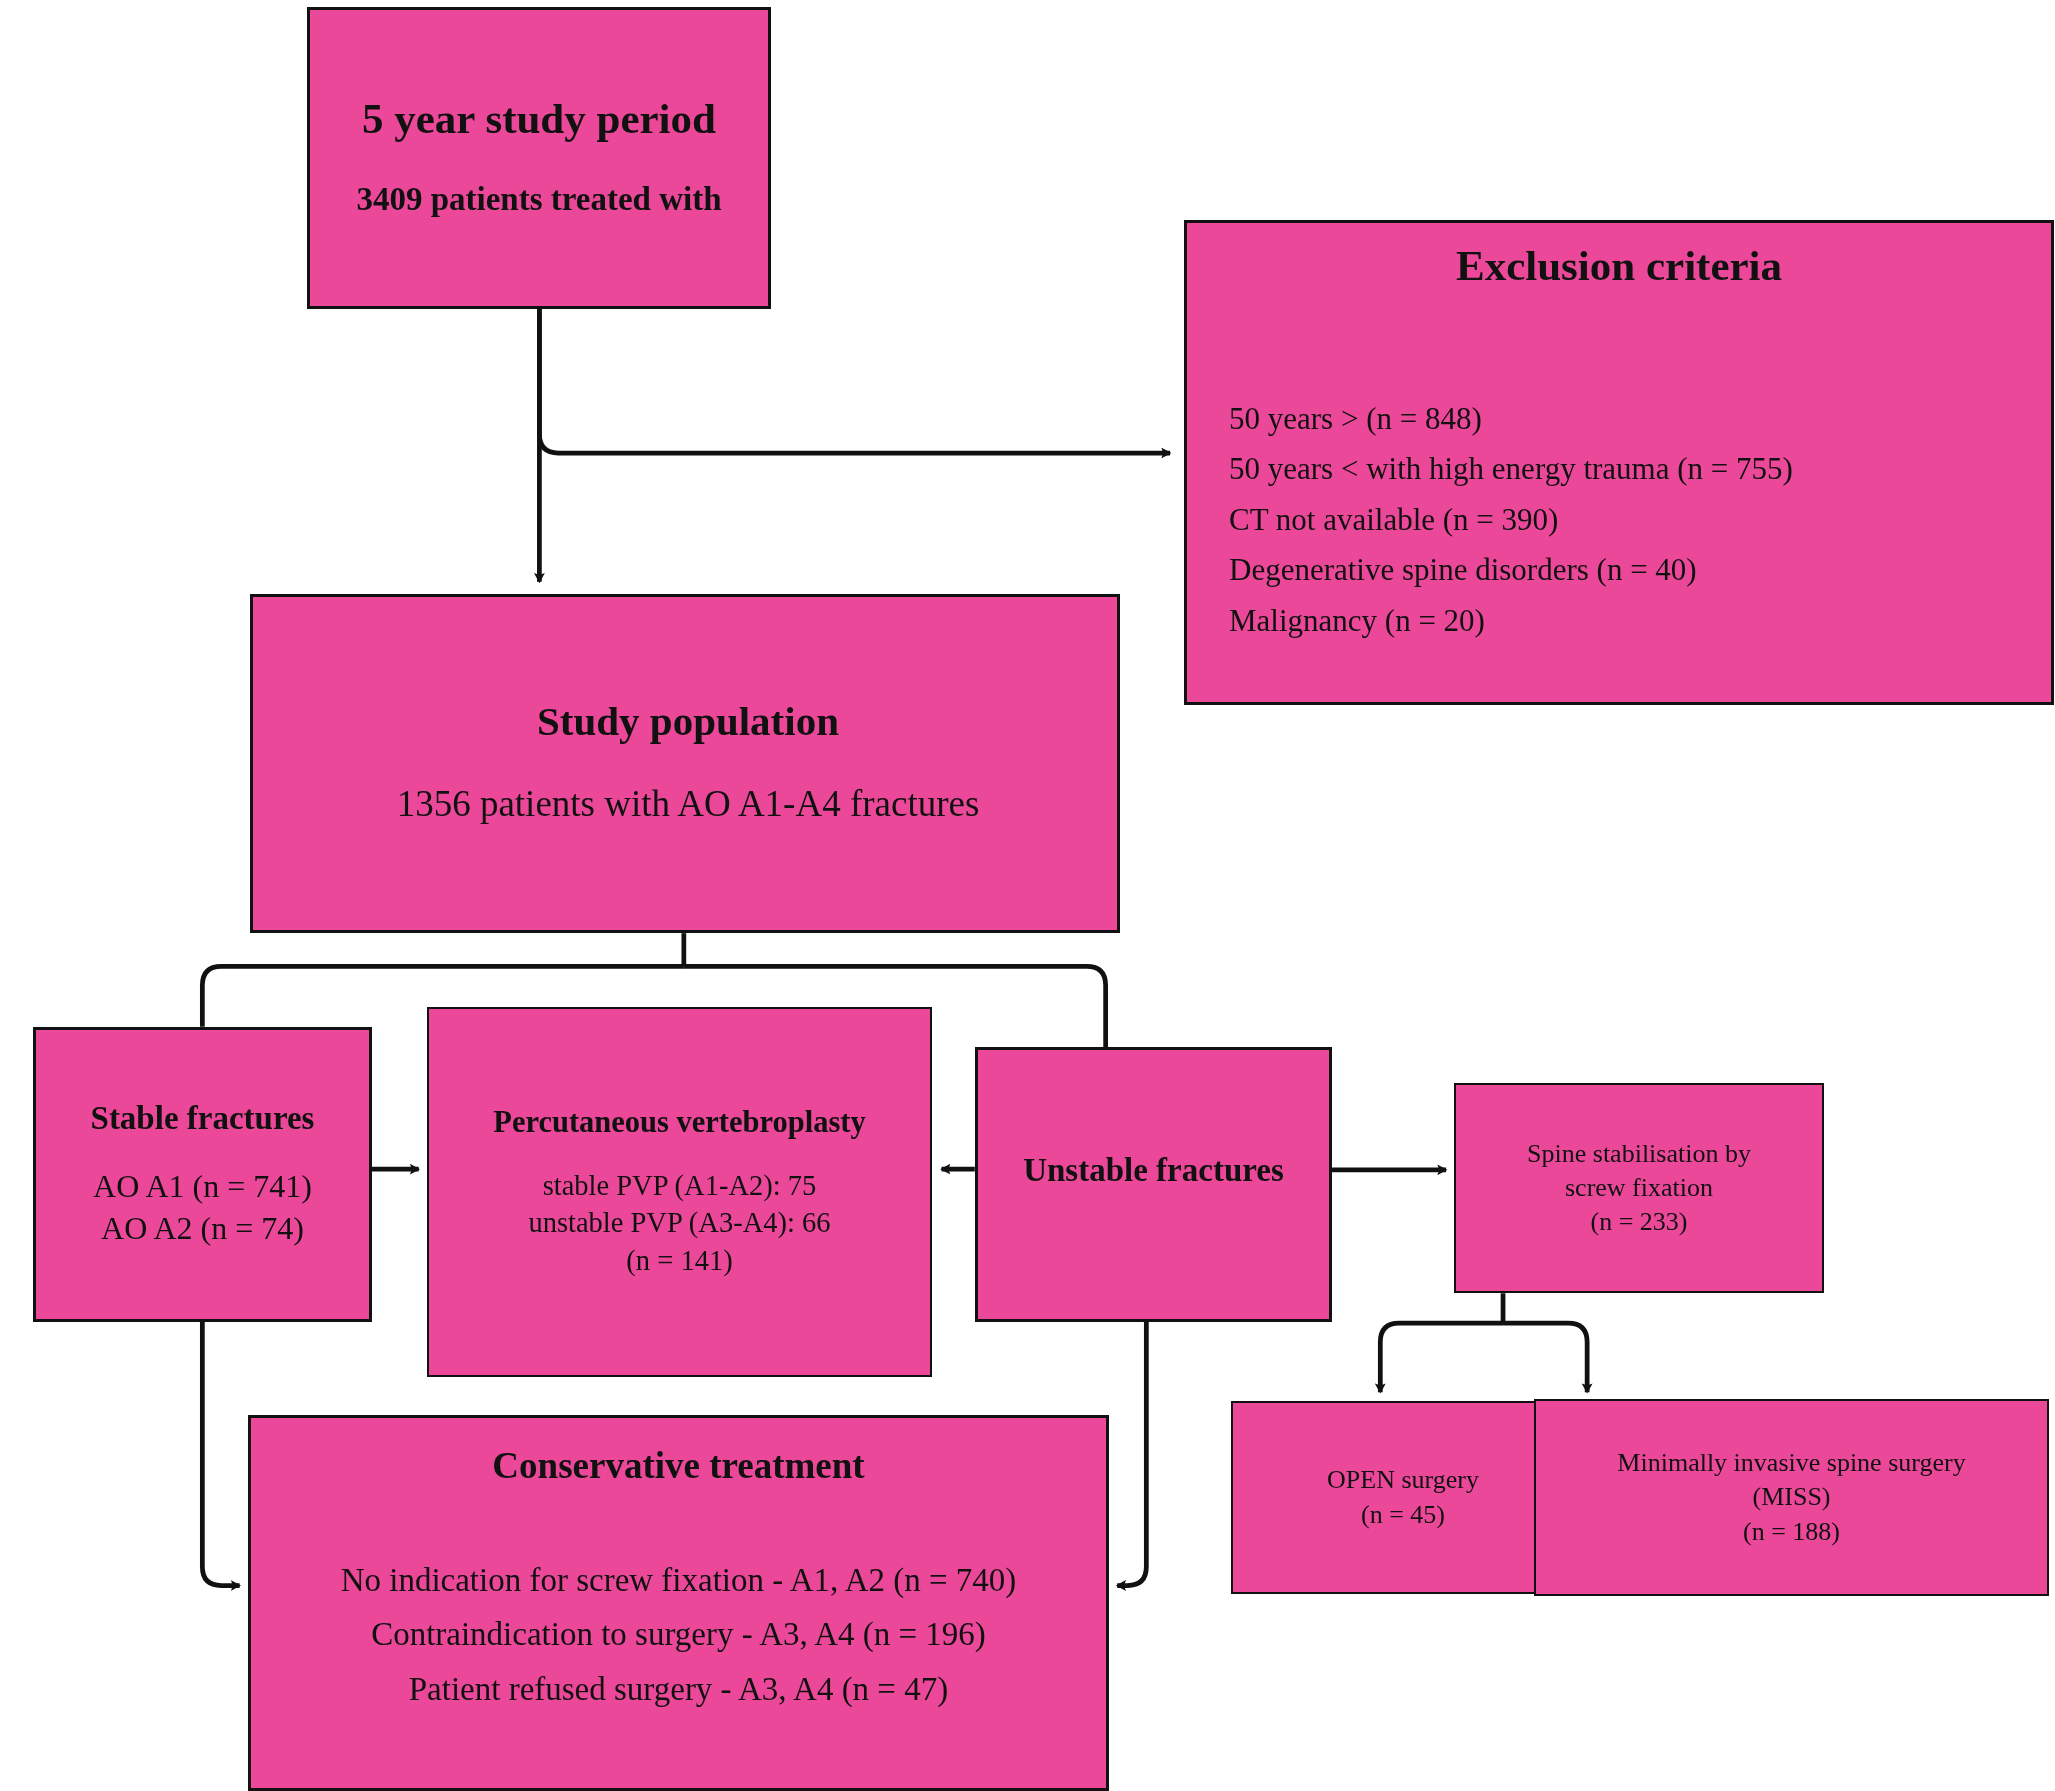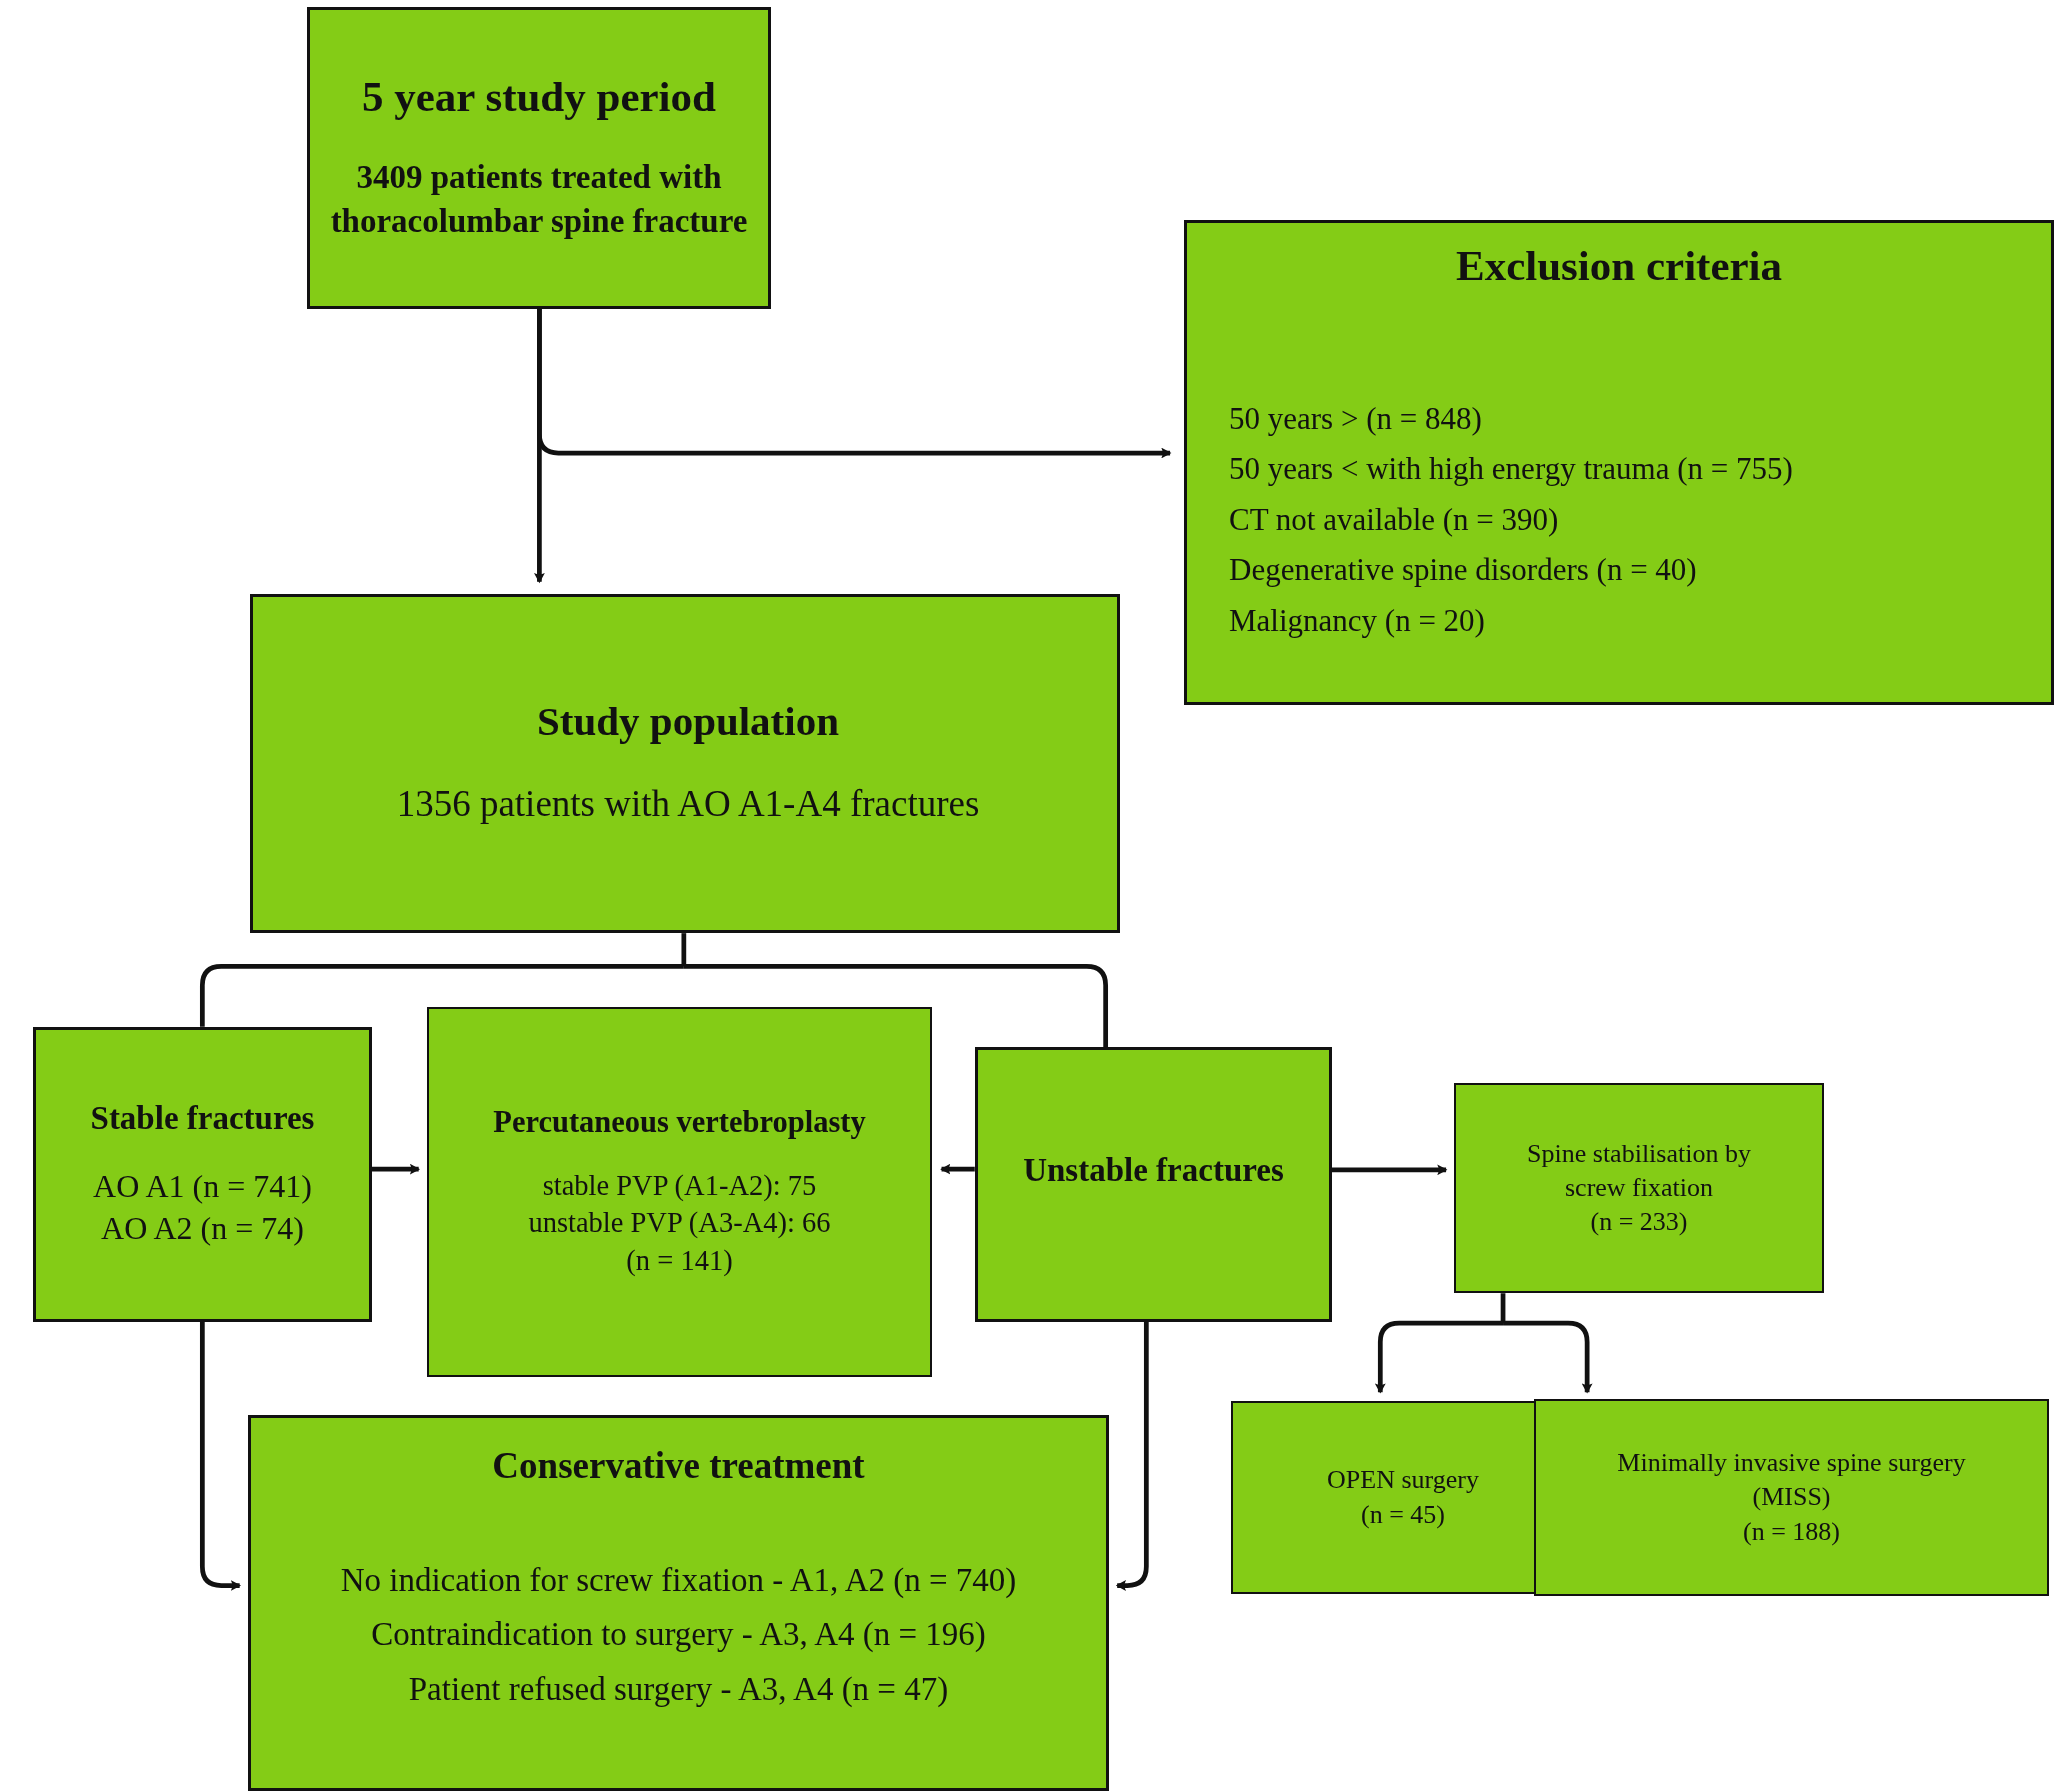--- a/index.html
+++ b/index.html
@@ -7,21 +7,21 @@
     width:2056px;height:1791px;
     font-family:"Liberation Serif","DejaVu Serif",serif;
     color:#111111;
     overflow:hidden;
   }
   #flow{position:relative;width:2056px;height:1791px;}
   #wires{position:absolute;left:0;top:0;width:2056px;height:1791px;}
   .node{
     position:absolute;
     box-sizing:border-box;
-    background:#84cc16;
+    background:#ec4899;
     border:3.4px solid #111111;
     display:flex;
     flex-direction:column;
     align-items:center;
     justify-content:center;
     text-align:center;
     z-index:2;
   }
   .node.thin{border-width:2.7px;}
   .title{
@@ -116,21 +116,20 @@
 
       <path d="M 1690,1949 L 1690,2310 Q 1690,2338 1662,2338 L 1647,2338" marker-end="url(#arrL)"></path>
     </g>
   </svg>
 
   <div class="node" id="n-study-period">
     <div class="title">5 year study period</div>
     <div class="gap-lg"></div>
     <div class="body-lines">
       <div class="line">3409 patients treated with</div>
-      <div class="line">thoracolumbar spine fracture</div>
     </div>
   </div>
 
   <div class="node" id="n-exclusion">
     <div class="title">Exclusion criteria</div>
     <div class="body-lines">
       <div class="line">50 years &gt; (n = 848)</div>
       <div class="line">50 years &lt; with high energy trauma (n = 755)</div>
       <div class="line">CT not available (n = 390)</div>
       <div class="line">Degenerative spine disorders (n = 40)</div>

